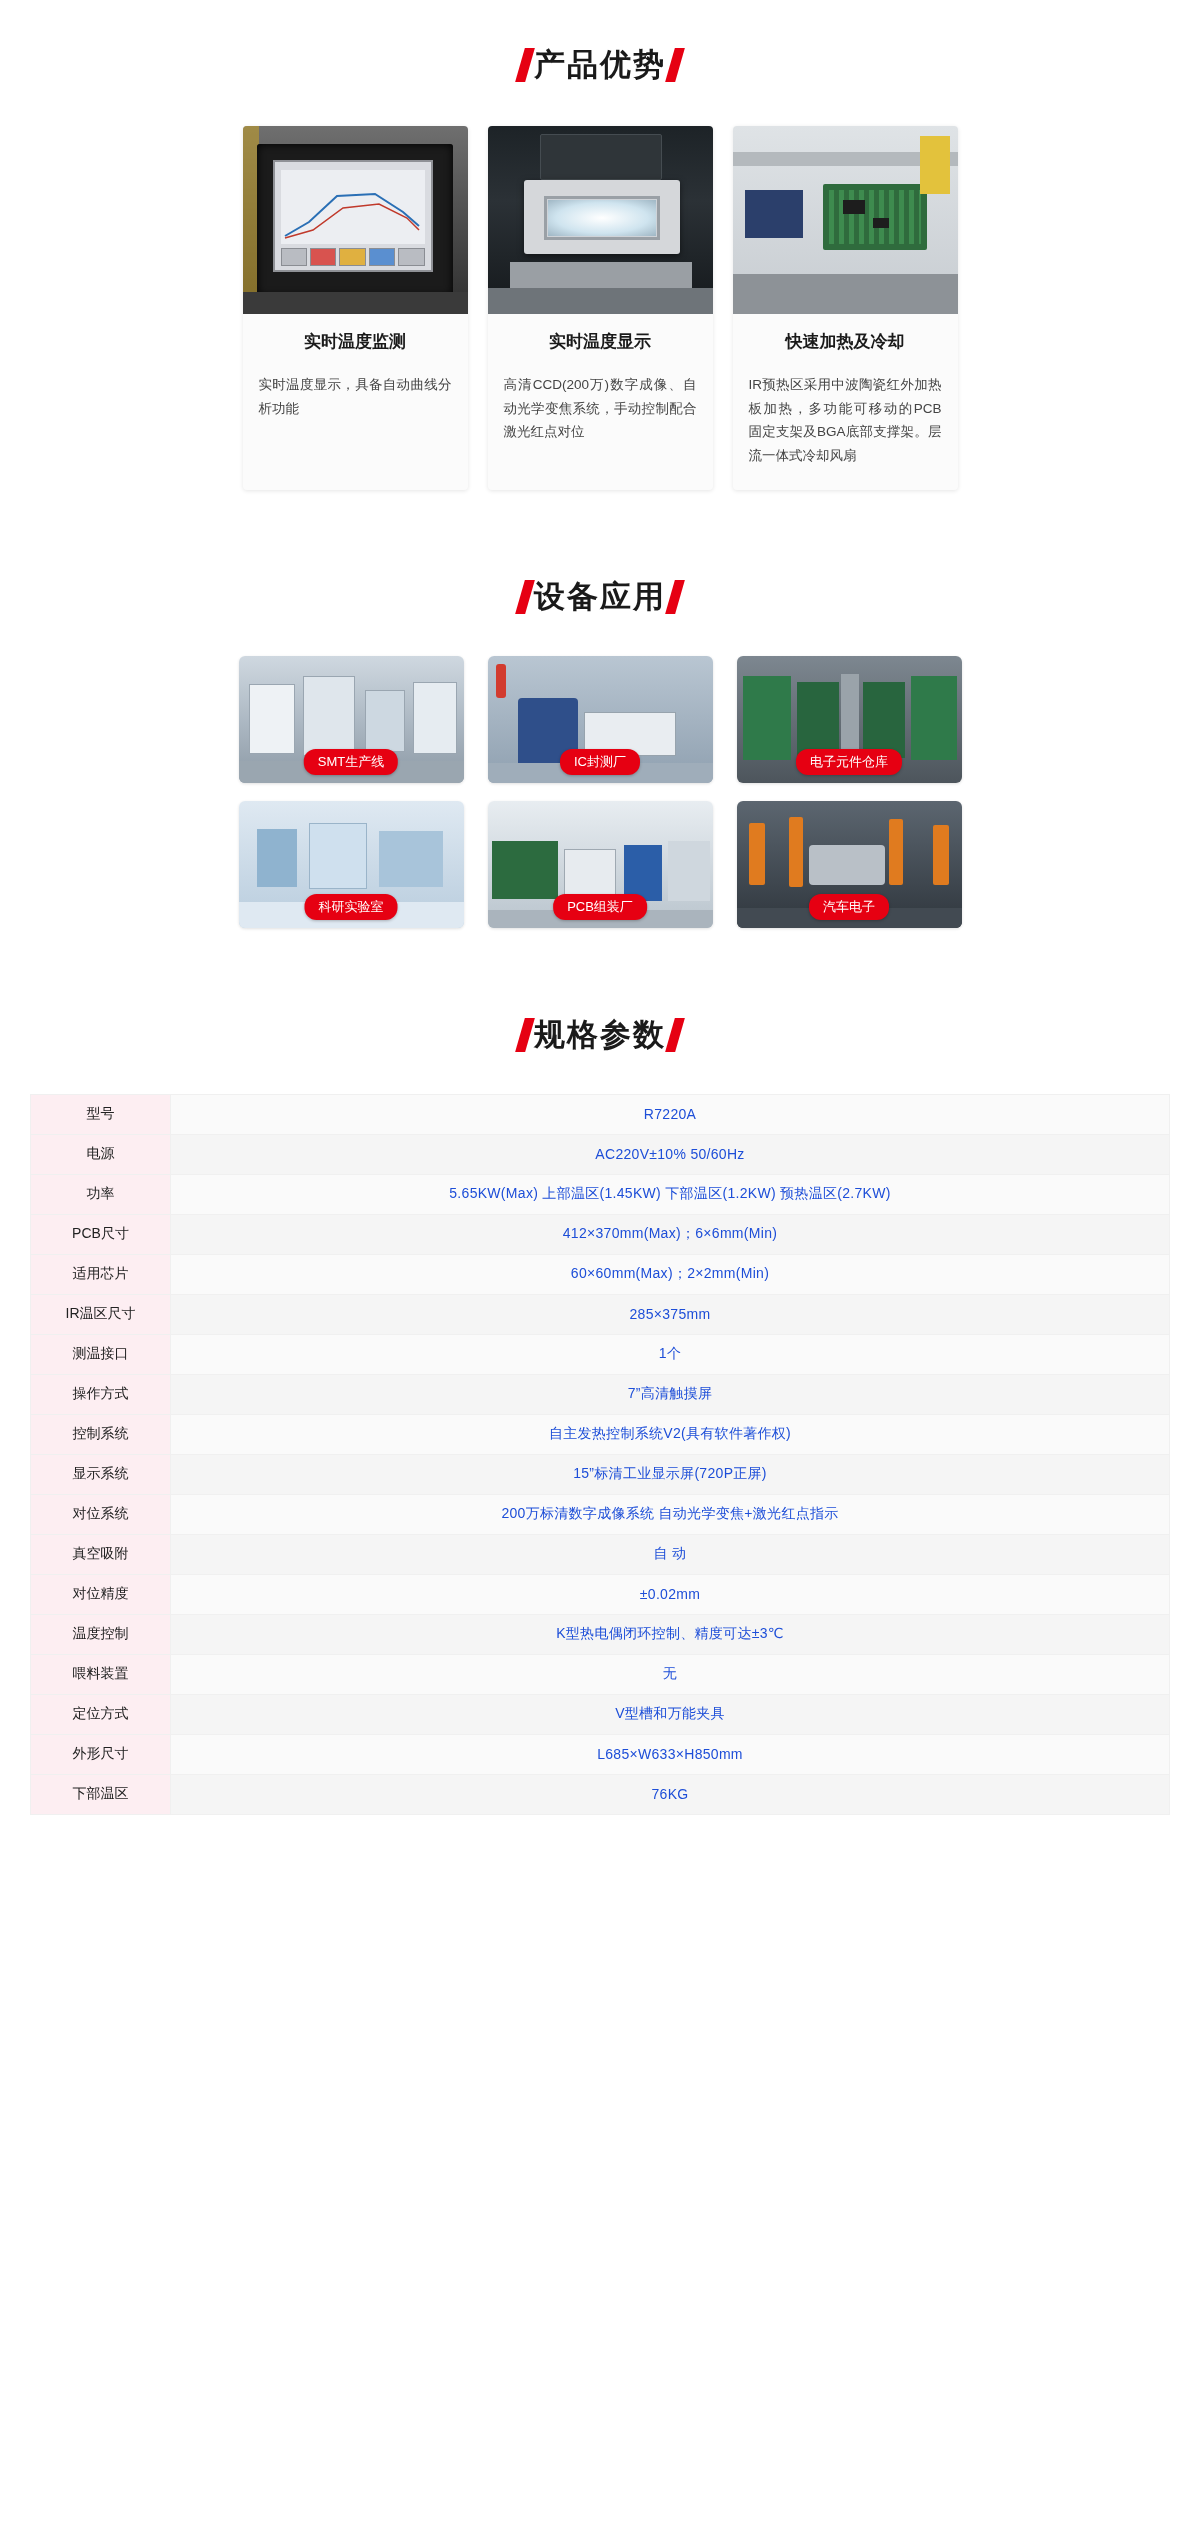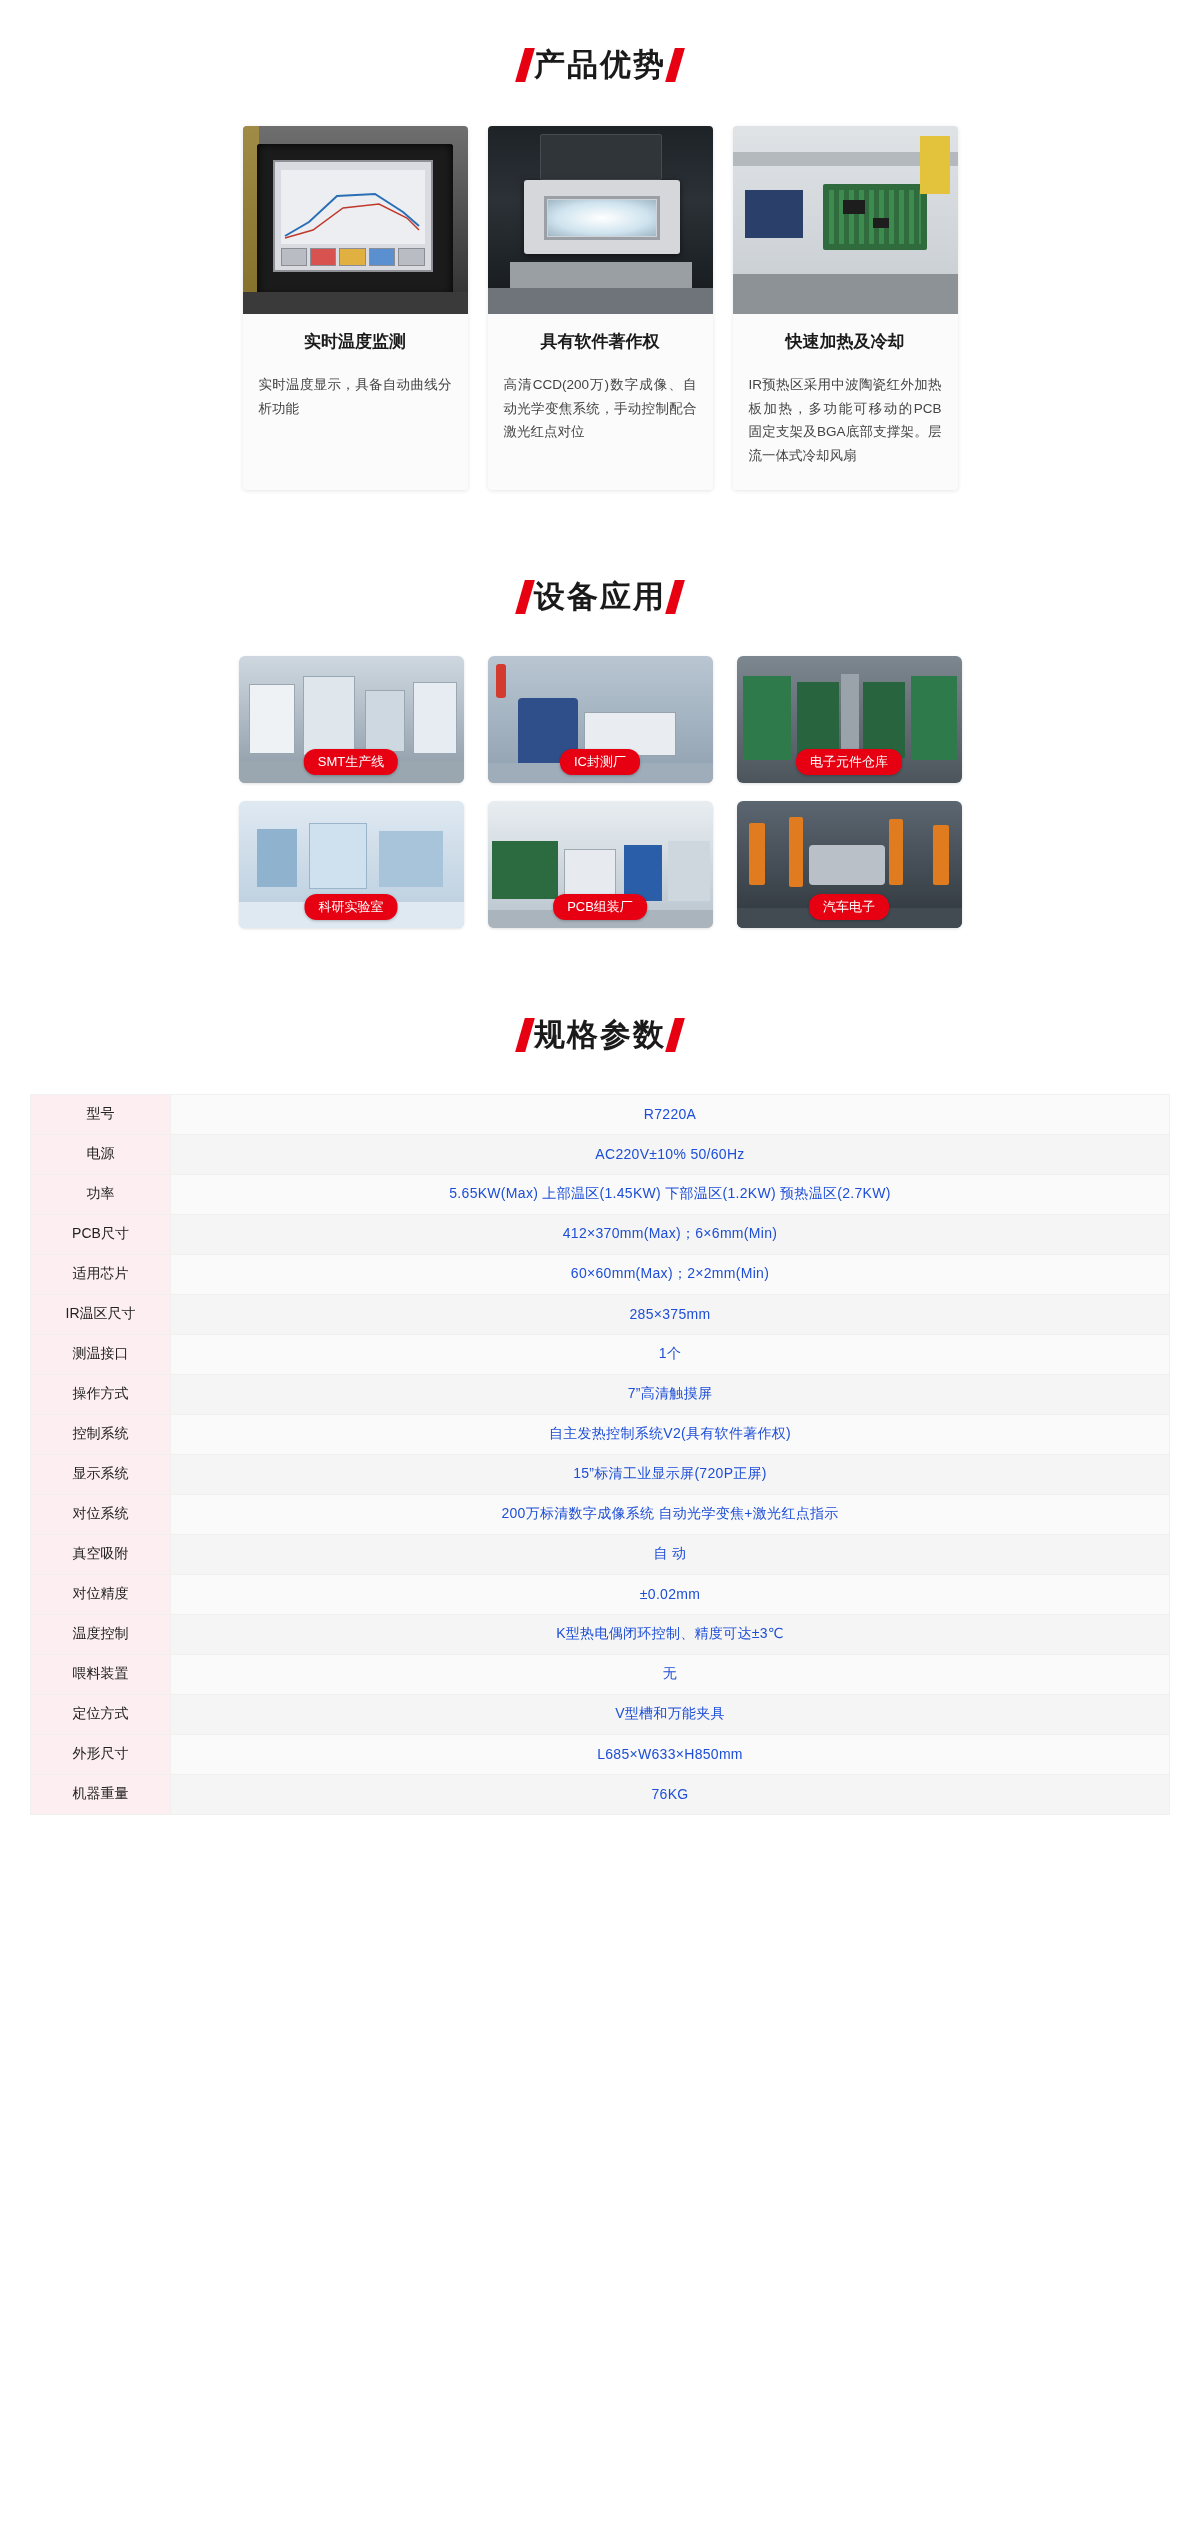--- a/index.html
+++ b/index.html
@@ -240,21 +240,21 @@
         <div class="adv-photo">
           <div class="p2-bg"></div>
           <div class="p2-head"></div>
           <div class="p2-body"></div>
           <div class="p2-win"></div>
           <div class="p2-glow"></div>
           <div class="p2-foot"></div>
           <div class="p2-foot2"></div>
         </div>
         <div class="adv-body">
-          <div class="adv-title">具有软件著作权</div>
+          <div class="adv-title">实时温度显示</div>
           <div class="adv-desc">高清CCD(200万)数字成像、自动光学变焦系统，手动控制配合激光红点对位</div>
         </div>
       </div>
 
       <div class="adv-card">
         <div class="adv-photo">
           <div class="p3-bg"></div>
           <div class="p3-rail"></div>
           <div class="p3-blue"></div>
           <div class="p3-green"></div>
@@ -425,21 +425,21 @@
             </tr>
             <tr>
               <td class="k">定位方式</td>
               <td class="v">V型槽和万能夹具</td>
             </tr>
             <tr>
               <td class="k">外形尺寸</td>
               <td class="v">L685×W633×H850mm</td>
             </tr>
             <tr>
-              <td class="k">机器重量</td>
+              <td class="k">下部温区</td>
               <td class="v">76KG</td>
             </tr>
           </tbody>
       </table>
     </div>
   </div>
 
   <div class="sp-40"></div>
 </div>
 

